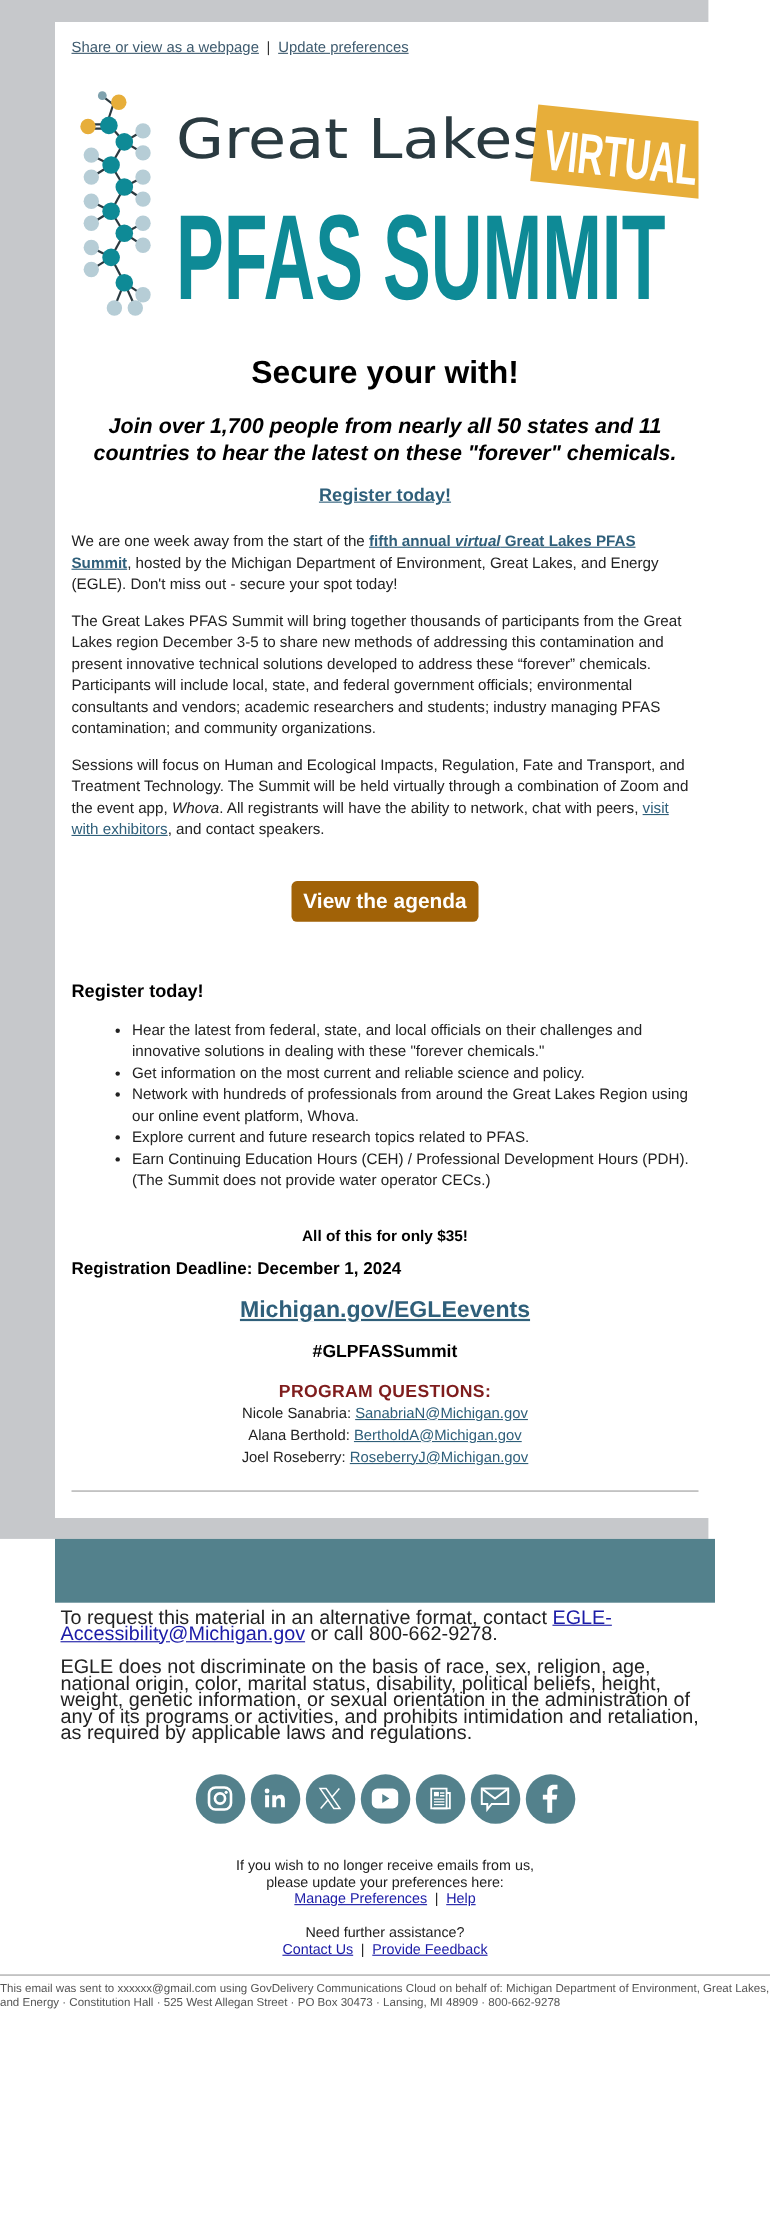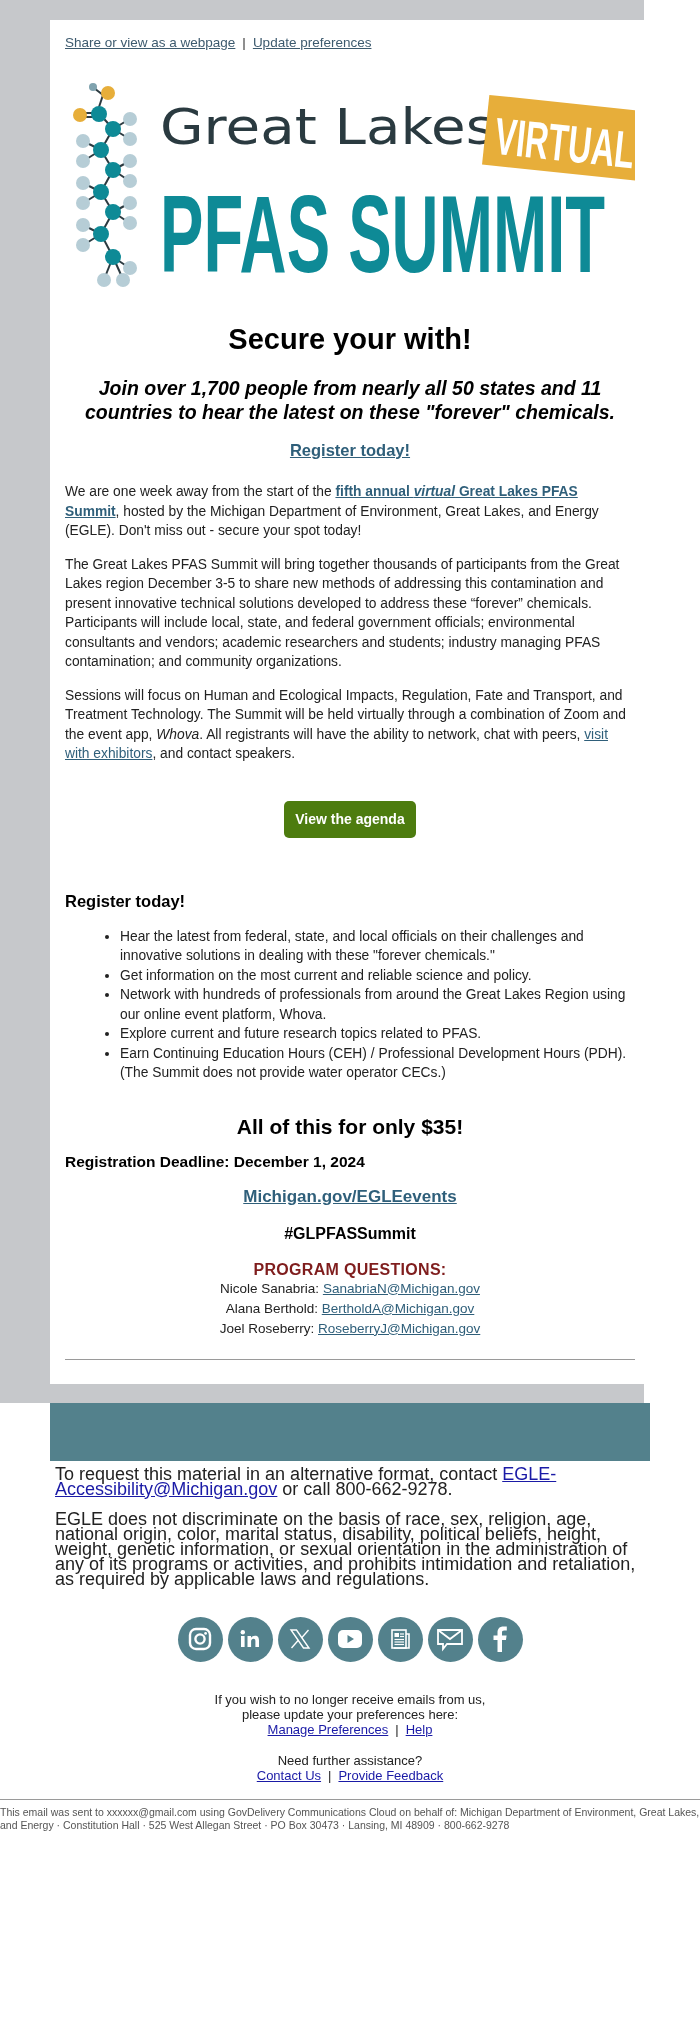--- a/index.html
+++ b/index.html
@@ -20,36 +20,36 @@
   .join { text-align: center; font-size: 19.5px; font-style: italic; font-weight: bold; color: #000; margin-top: 20px; line-height: 24px; }
   .reg-link-wrap { text-align: center; margin-top: 17px; }
   .reg-link { font-size: 16.5px; font-weight: bold; color: #2f5f7a; text-decoration: underline; }
 
   p.body { font-size: 13.8px; line-height: 19.5px; color: #222; margin-top: 22px; }
   p.body + p.body { margin-top: 14px; }
   p.body a { color: #2f5f7a; text-decoration: underline; }
   p.body a.bold { font-weight: bold; }
 
   .agenda-wrap { text-align: center; margin-top: 37px; }
-  .agenda-btn { display: inline-block; background: #4d7c0f; color: #fff; font-weight: bold; font-size: 14px; border-radius: 5px; padding: 0 11px; height: 37px; line-height: 37px; }
+  .agenda-btn { display: inline-block; background: #a16207; color: #fff; font-weight: bold; font-size: 19px; border-radius: 5px; padding: 0 11px; height: 37px; line-height: 37px; }
 
   h2.register { font-size: 16.5px; font-weight: bold; color: #000; margin-top: 54px; }
   ul.benefits { margin-top: 16px; padding-left: 55px; font-size: 13.8px; line-height: 19.5px; color: #222; }
   ul.benefits li { margin: 0; }
 
-  .price { text-align: center; font-size: 21px; font-weight: bold; color: #000; margin-top: 32px; }
+  .price { text-align: center; font-size: 14px; font-weight: bold; color: #000; margin-top: 32px; }
   .deadline { font-size: 15.5px; font-weight: bold; color: #000; margin-top: 14px; }
 
   .regbtn-wrap { margin-top: 16px; display: flex; justify-content: center; }
   .regbtn { width: 370px; height: 101px; background: #53818c; border-radius: 14px; display: flex; align-items: center; }
   .regbtn .txt { width: 270px; text-align: center; color: #fff; font-weight: bold; font-size: 26px; line-height: 32px; padding-left: 10px; }
   .regbtn .circle { width: 48px; height: 48px; border: 2px solid #fff; border-radius: 50%; margin-left: 18px; display: flex; align-items: center; justify-content: center; }
 
   .events-link-wrap { text-align: center; margin-top: 16px; }
-  .events-link { font-size: 17px; font-weight: bold; color: #2f5f7a; text-decoration: underline; }
+  .events-link { font-size: 21px; font-weight: bold; color: #2f5f7a; text-decoration: underline; }
   .hashtag { text-align: center; font-size: 16px; font-weight: bold; color: #000; margin-top: 18px; }
 
   .q-title { text-align: center; font-size: 16px; font-weight: bold; color: #7f1d1d; letter-spacing: 0.3px; }
   .q-title.first { margin-top: 18px; }
   .q-title.second { margin-top: 16px; }
   .q-line { text-align: center; font-size: 13.5px; color: #222; line-height: 20px; }
   .q-line a { color: #2f5f7a; text-decoration: underline; }
 
   .card-rule { border: none; border-top: 1px solid #9a9a9a; margin-top: 20px; }
 

